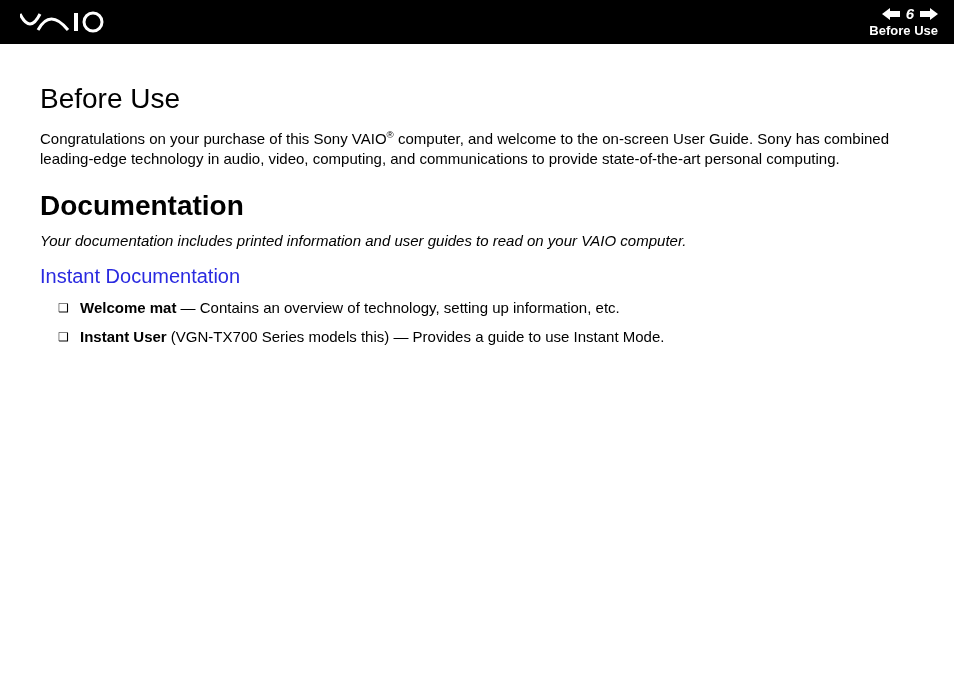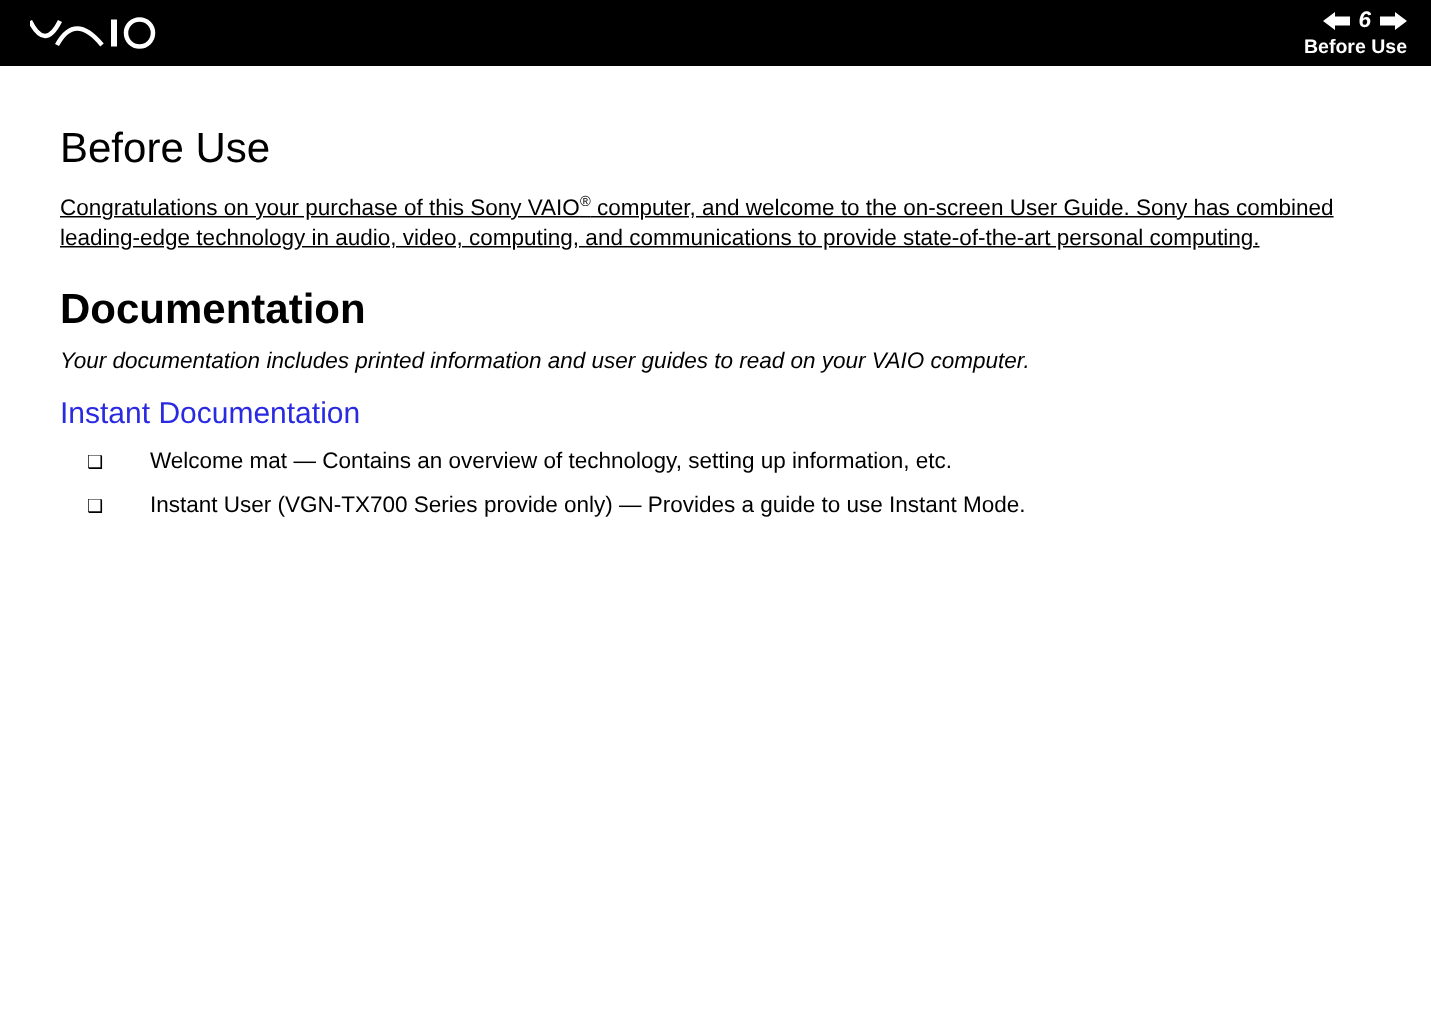--- a/index.html
+++ b/index.html
@@ -54,21 +54,20 @@
     font-size: 15px;
     line-height: 1.35;
   }
   h1.title {
     font-size: 28px;
     font-weight: normal;
     margin-bottom: 10px;
   }
   p.intro {
     margin-bottom: 18px;
-    text-decoration: underline;
   }
   h2.subhead {
     font-size: 28px;
     font-weight: bold;
     margin-bottom: 6px;
   }
   p.docline {
     margin-bottom: 12px;
     font-style: italic;
   }
@@ -88,21 +87,21 @@
     padding-left: 22px;
   }
   ul.bullets li::before {
     content: "❑";
     position: absolute;
     left: 0;
     font-size: 12px;
     top: 2px;
   }
   sup { font-size: 0.65em; vertical-align: super; }
-  .bold { font-weight: normal; margin-left: 20px; }
+  .bold { font-weight: bold; }
 </style>
 </head>
 <body>
 
 <div class="header">
   <div class="logo">
     <svg width="110" height="24" viewBox="0 0 110 24">
       <path d="M0 4 Q10 24 20 4" stroke="#fff" stroke-width="3" fill="none"></path>
       <path d="M18 20 Q30 -2 48 20" stroke="#fff" stroke-width="3" fill="none"></path>
       <rect x="54" y="3" width="4" height="18" fill="#fff"></rect>
@@ -137,16 +136,16 @@
   <h2 class="subhead">Documentation</h2>
   <p class="docline">Your documentation includes printed information and user guides to read on your VAIO computer.</p>
 
   <h3 class="printed">Instant Documentation</h3>
 
   <ul class="bullets">
     <li>
       <span class="bold">Welcome mat</span><span> — Contains an overview of technology, setting up information, etc.</span>
     </li>
     <li>
-      <span class="bold">Instant User</span><span> (VGN-TX700 Series provide only) — Provides a guide to use Instant Mode.</span>
+      <span class="bold">Instant User</span><span> (VGN-TX700 Series models this) — Provides a guide to use Instant Mode.</span>
     </li>
   </ul>
 </div>
 
 </body></html>

